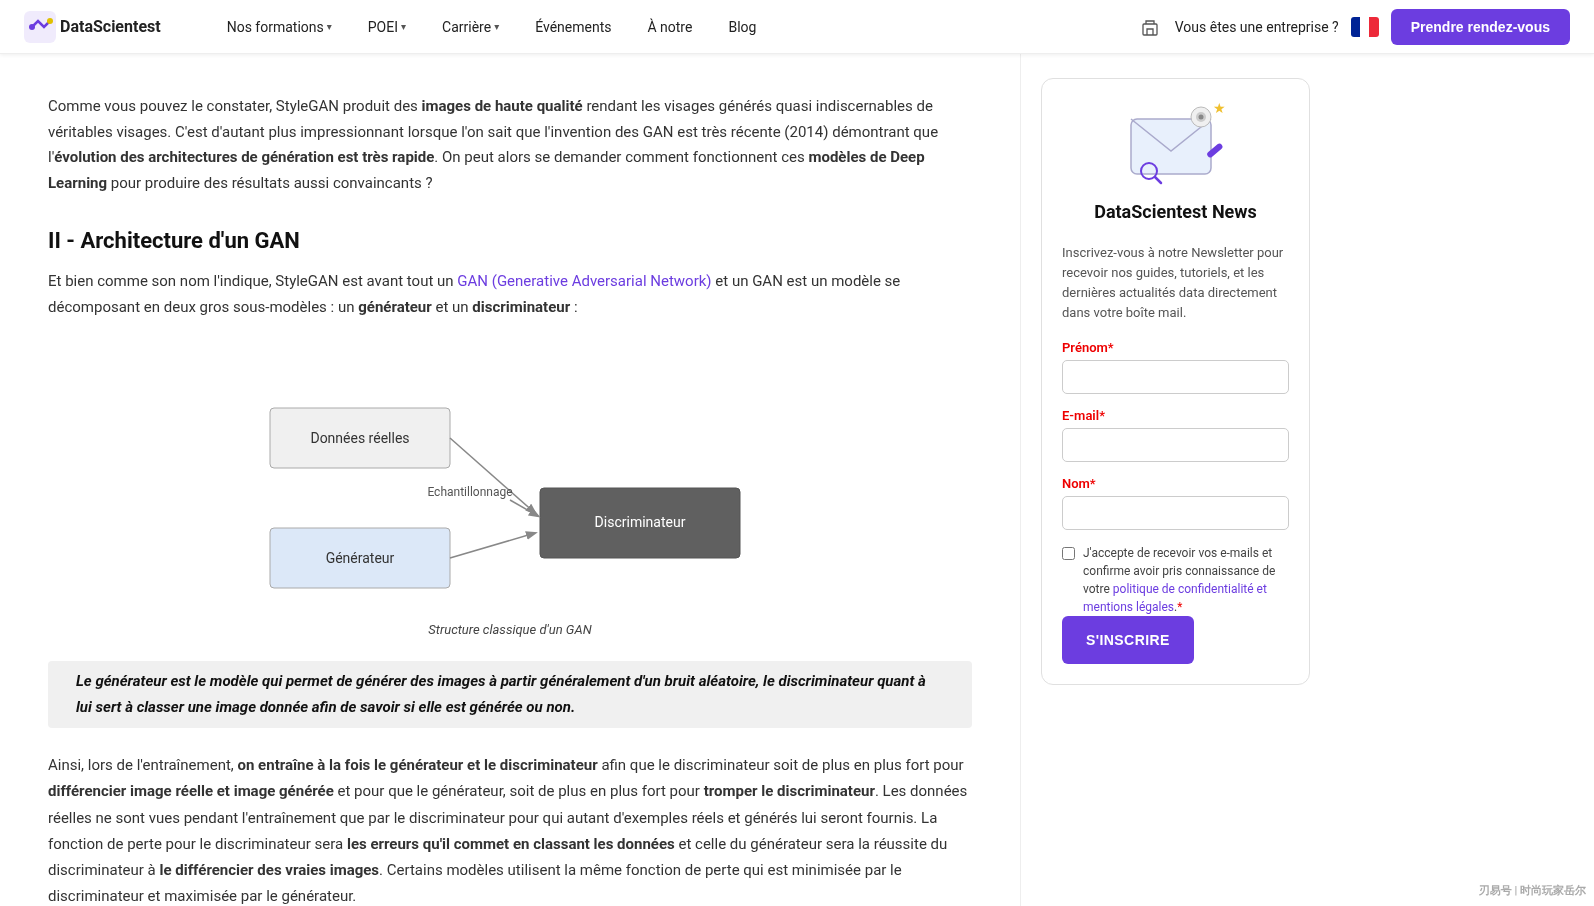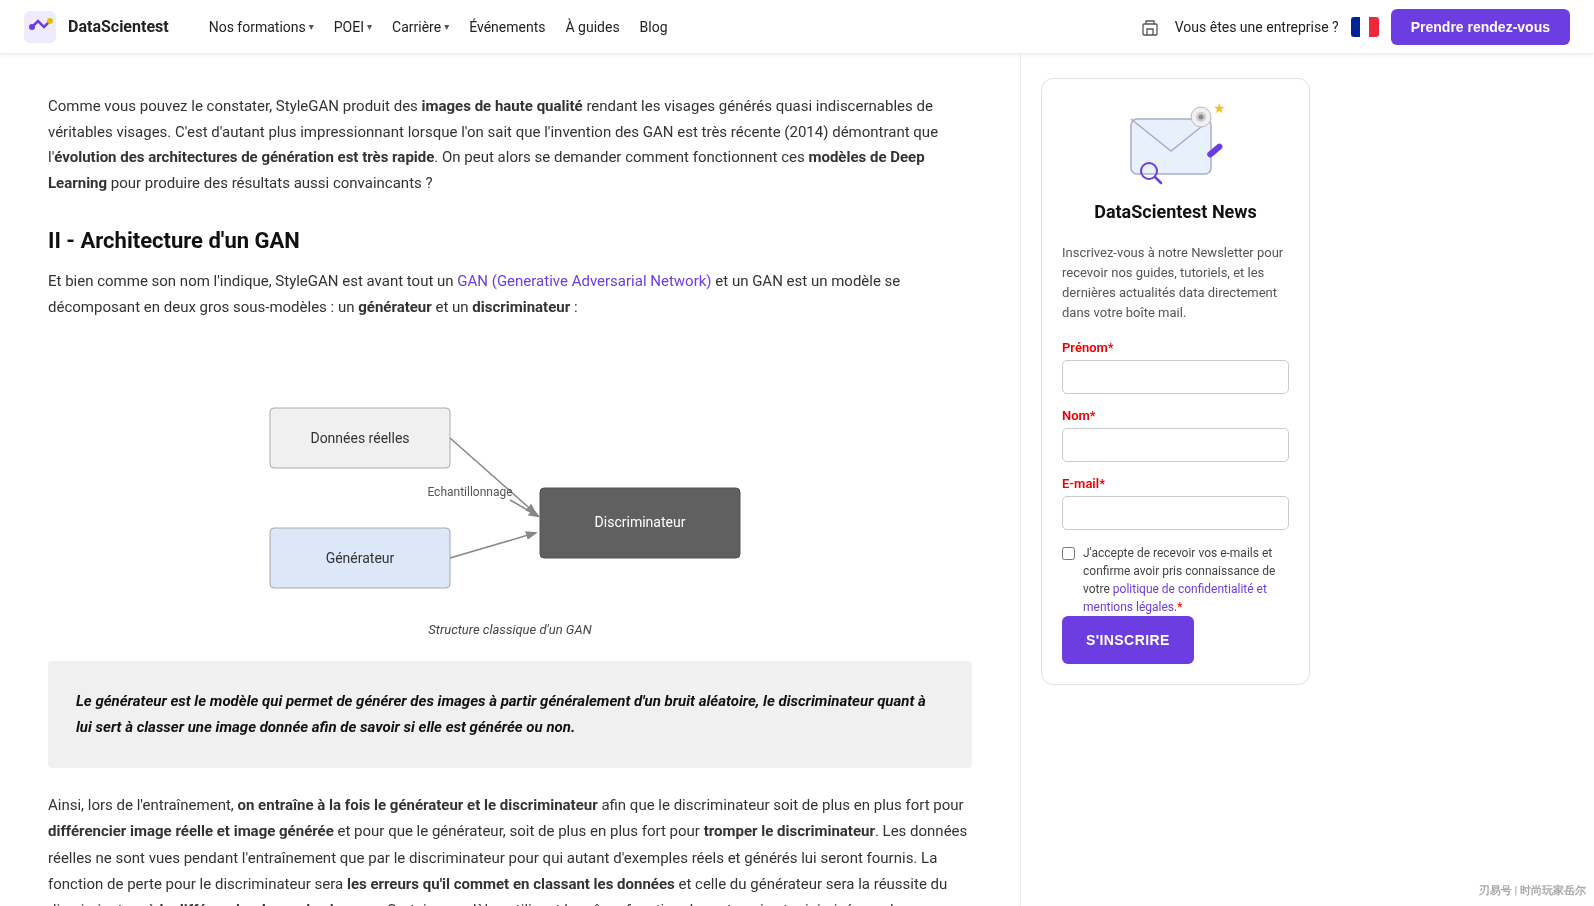--- a/index.html
+++ b/index.html
@@ -8,23 +8,23 @@
     
     .navbar {
       position: fixed; top: 0; left: 0; right: 0; z-index: 100;
       background: #fff; height: 54px;
       display: flex; align-items: center; justify-content: space-between;
       padding: 0 24px;
       border-bottom: 1px solid #eee;
       box-shadow: 0 1px 4px rgba(0,0,0,0.07);
     }
     .navbar-left { display: flex; align-items: center; gap: 32px; }
-    .logo { display: flex; align-items: center; gap: 12px; font-weight: 700; font-size: 16px; color: #222; text-decoration: none; }
+    .logo { display: flex; align-items: center; gap: 4px; font-weight: 700; font-size: 16px; color: #222; text-decoration: none; }
     .logo-icon { width: 32px; height: 32px; }
-    .nav-links { display: flex; align-items: center; gap: 4px; }
+    .nav-links { display: flex; align-items: center; gap: 20px; margin-left: 26px; }
     .nav-item { display: flex; align-items: center; gap: 3px; font-size: 14px; color: #222; cursor: pointer; padding: 4px 8px; border-radius: 4px; }
     .nav-item .chevron { font-size: 10px; color: #555; }
     .navbar-right { display: flex; align-items: center; gap: 12px; }
     .entreprise-btn { display: flex; align-items: center; gap: 16px; font-size: 14px; color: #222; cursor: pointer; }
     .flag-icon { width: 28px; height: 20px; border-radius: 3px; overflow: hidden; display: flex; }
     .flag-fr { background: linear-gradient(to right, #002395 33%, #fff 33% 66%, #ED2939 66%); }
     .cta-btn {
       background: #6c3de0; color: #fff; border: none; border-radius: 6px;
       padding: 10px 20px; font-size: 14px; font-weight: 600; cursor: pointer;
     }
@@ -42,21 +42,21 @@
 
     .intro-text { line-height: 1.7; color: #333; margin-bottom: 20px; font-size: 15px; }
     .intro-text a { color: #6c3de0; text-decoration: none; }
 
     
     .diagram-wrapper { display: flex; flex-direction: column; align-items: center; margin: 28px 0 12px 0; }
     .diagram-svg-container { width: 520px; }
     .diagram-caption { font-size: 13px; color: #444; font-style: italic; margin-top: 10px; text-align: center; }
 
     
-    .highlight-block { background: #f0f0f0; border-left: none; padding: 28px 28px; margin: 24px 0; border-radius: 4px; }
+    .highlight-block { background: #f0f0f0; border-left: none; padding: 8px 28px; margin: 24px 0; border-radius: 4px; }
     .highlight-block p { font-size: 15px; line-height: 1.7; font-style: italic; font-weight: 700; color: #111; }
 
     
     .sidebar-card { background: #fff; border: 1px solid #e0e0e0; border-radius: 12px; padding: 20px; }
     .sidebar-illustration { display: flex; justify-content: center; margin-bottom: 12px; }
     .sidebar-title { font-size: 18px; font-weight: 700; color: #111; margin-bottom: 21px; text-align: center; }
     .sidebar-desc { font-size: 13px; color: #555; line-height: 1.55; margin-bottom: 16px; }
     .form-group { margin-bottom: 14px; }
     .form-label { font-size: 13px; font-weight: 600; color: #222; margin-bottom: 5px; display: block; }
     .form-label span { color: #e00; }
@@ -105,21 +105,21 @@
         <span class="chevron">▾</span>
       </div>
       <div class="nav-item">
         <span>Carrière</span>
         <span class="chevron">▾</span>
       </div>
       <div class="nav-item">
         <span>Événements</span>
       </div>
       <div class="nav-item">
-        <span>À guides</span>
+        <span>À notre</span>
       </div>
       <div class="nav-item">
         <span>Blog</span>
       </div>
     </div>
   </div>
   <div class="navbar-right">
     <div class="entreprise-btn">
       <svg width="18" height="18" viewBox="0 0 18 18">
         <rect x="2" y="6" width="14" height="11" rx="1" fill="none" stroke="#555" stroke-width="1.3"></rect>
@@ -216,29 +216,29 @@
 
       <form>
         <div class="form-group">
           <label class="form-label">
             <span>Prénom</span><span style="color:#e00">*</span>
           </label>
           <input type="text" class="form-input" style="">
         </div>
         <div class="form-group">
           <label class="form-label">
-            <span>Nom</span><span style="color:#e00">*</span>
-          </label>
-          <input type="text" class="form-input" style="">
+            <span>E-mail</span><span style="color:#e00">*</span>
+          </label>
+          <input type="email" class="form-input" style="">
         </div>
         <div class="form-group">
           <label class="form-label">
-            <span>E-mail</span><span style="color:#e00">*</span>
-          </label>
-          <input type="email" class="form-input" style="">
+            <span>Nom</span><span style="color:#e00">*</span>
+          </label>
+          <input type="text" class="form-input" style="">
         </div>
         <div class="checkbox-row">
           <input type="checkbox" id="consent" style="">
           <label class="checkbox-label" for="consent">
             J'accepte de recevoir vos e-mails et confirme avoir pris connaissance de votre <a href="#">politique de confidentialité et mentions légales</a>.<span style="color:#e00">*</span>
           </label>
         </div>
         <button type="submit" class="subscribe-btn">S'INSCRIRE</button>
       </form>
     </div>

